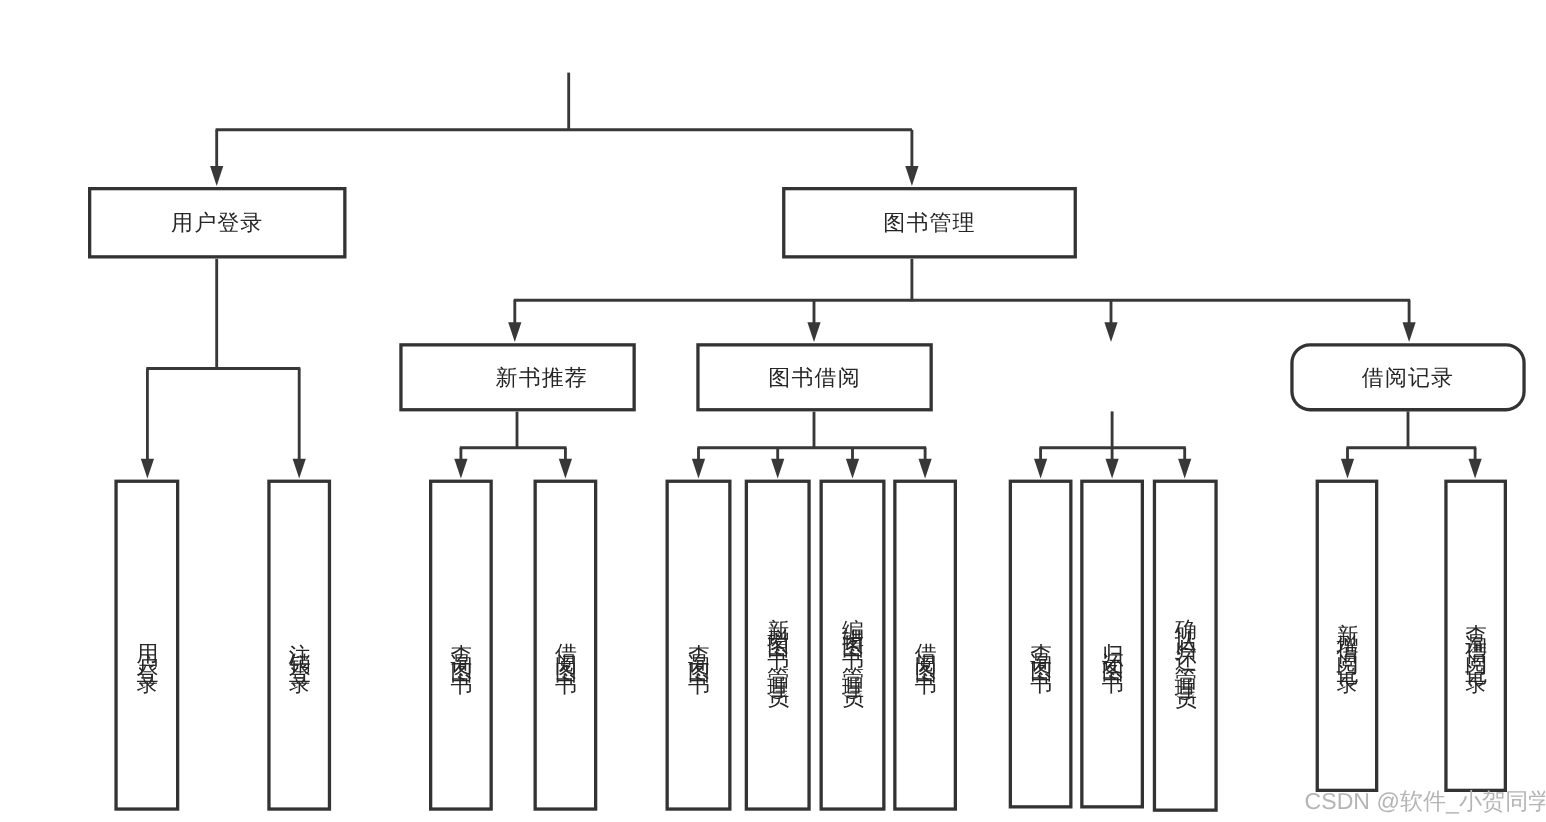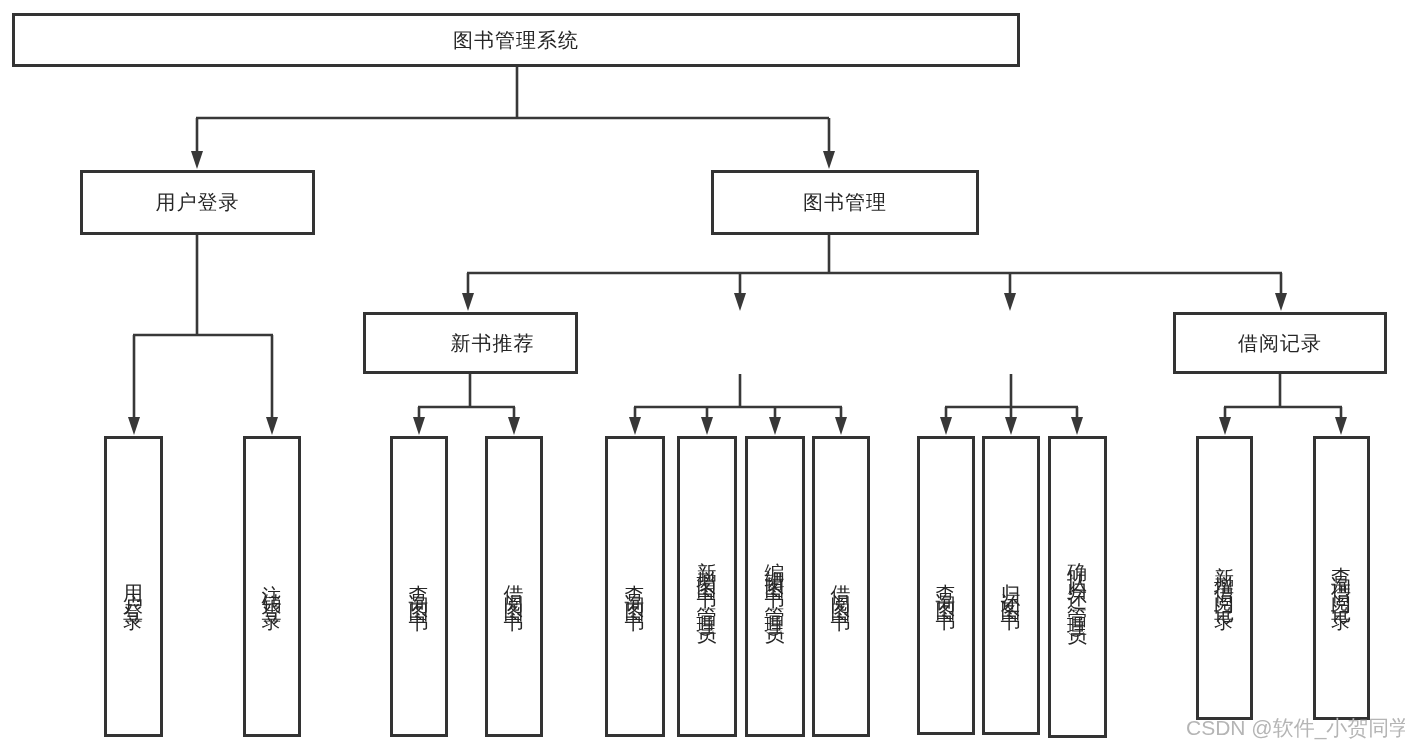--- a/index.html
+++ b/index.html
@@ -127,35 +127,35 @@
 
       <polygon points="940,417 952,417 946,435"></polygon>
       <polygon points="1005,417 1017,417 1011,435"></polygon>
       <polygon points="1071,417 1083,417 1077,435"></polygon>
 
       <polygon points="1219,417 1231,417 1225,435"></polygon>
       <polygon points="1335,417 1347,417 1341,435"></polygon>
     </g>
   </svg>
 
-  <div class="node" style="left:12px; top:13px; width:1008px; height:54px;">
-    <span class="hlabel">图书管理系统</span>
-  </div>
 
   <div class="node" style="left:80px; top:170px; width:235px; height:65px;">
     <span class="hlabel">用户登录</span>
   </div>
   <div class="node" style="left:711px; top:170px; width:268px; height:65px;">
     <span class="hlabel">图书管理</span>
   </div>
 
   <div class="node" style="left:363px; top:312px; width:215px; height:62px;padding-left:44px;">
     <span class="hlabel">新书推荐</span>
   </div>
-  <div class="node" style="left:1173px; top:312px; width:214px; height:62px;">
+  <div class="node" style="left:633px; top:312px; width:215px; height:62px;">
+    <span class="hlabel">图书借阅</span>
+  </div>
+  <div class="node" style="left:1173px; top:312px; width:214px; height:62px;border-radius:18px;">
     <span class="hlabel">借阅记录</span>
   </div>
 
   <div class="node leaf" style="left:104px; top:436px; width:59px; height:301px;">
     <span class="vlabel">用户登录</span>
   </div>
   <div class="node leaf" style="left:243px; top:436px; width:58px; height:301px;">
     <span class="vlabel">注销登录</span>
   </div>
 

